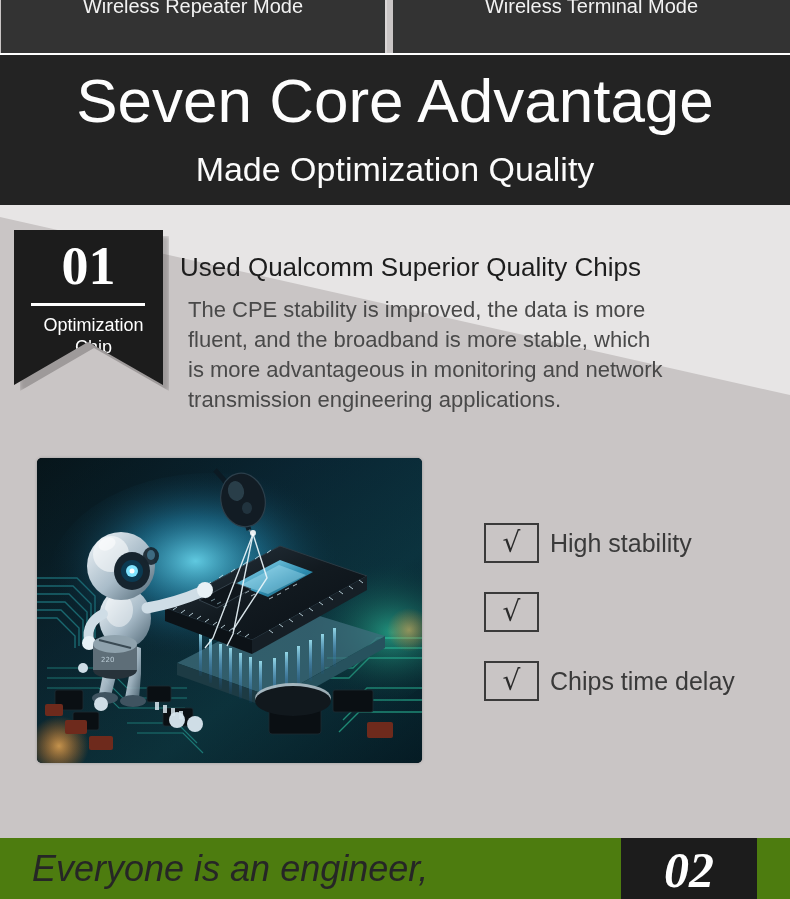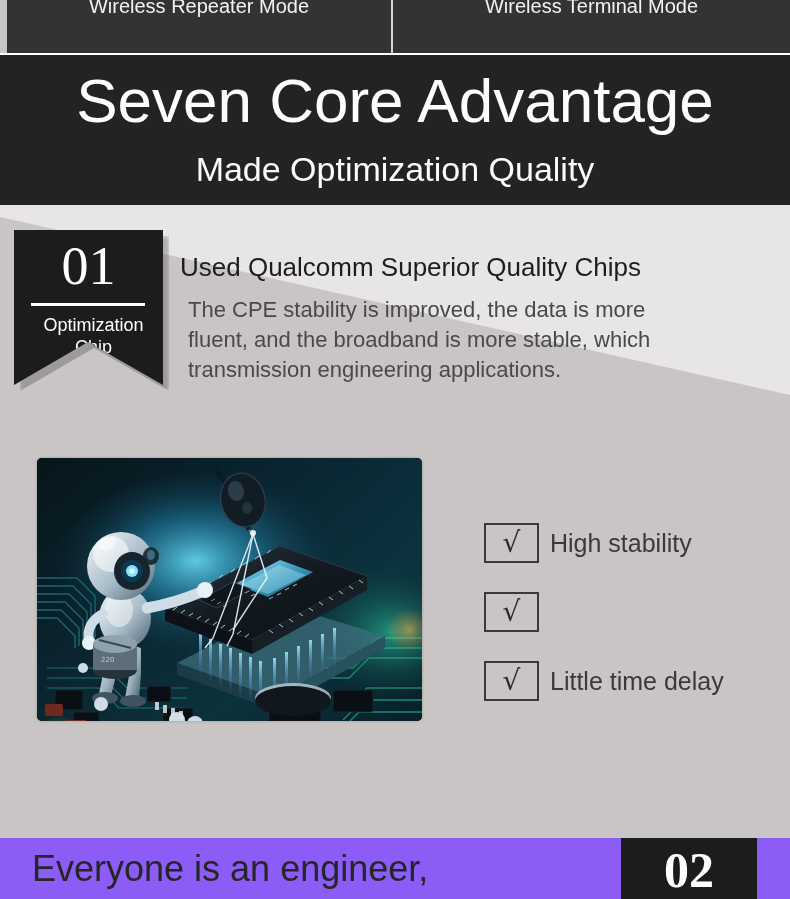--- a/index.html
+++ b/index.html
@@ -22,21 +22,21 @@
     position:absolute; top:0; height:53px;
     background:#333333;
     color:#f2f2f2;
     font-size:20px;
     display:flex; align-items:flex-start; justify-content:center;
     padding-top:0px;
     line-height:22px;
     white-space:nowrap;
   }
   .tab span{ display:block; transform:translateY(-5px); }
-  .tab-1{ left:7px; width:386px; border-right:2px solid #d9d6d6; }
+  .tab-1{ left:1px; width:386px; border-right:2px solid #d9d6d6; }
   .tab-2{ left:393px; width:397px; }
 
   
   .banner{
     position:absolute; left:0; top:53px; width:790px; height:152px;
     background:#232323;
     border-top:2px solid #ffffff;
     padding-left:16px;
   }
   .banner-title{
@@ -84,21 +84,21 @@
     filter:blur(2px);
     z-index:2;
   }
   .ribbon-num{
     position:absolute; left:0; top:6px; width:149px;
     text-align:center;
     color:#ffffff;
     font-family:"Liberation Serif", serif;
     font-size:54px;
     line-height:60px;
-    font-weight:400;
+    font-weight:700;
   }
   .ribbon-rule{
     position:absolute; left:17px; top:73px; width:114px; height:3px;
     background:#ffffff;
   }
   .ribbon-label{
     position:absolute; left:10px; top:84px; width:139px;
     color:#ffffff;
     font-size:18px;
     line-height:22px;
@@ -116,21 +116,21 @@
   .sec-body{
     position:absolute; left:188px; top:90px; width:580px;
     color:#494949;
     font-size:22px;
     line-height:30px;
   }
   .sec-body p{ margin:0; }
 
   
   .photo{
-    position:absolute; left:37px; top:253px; width:385px; height:263px;
+    position:absolute; left:37px; top:253px; width:385px; height:305px;
     border-radius:5px;
     overflow:hidden;
     box-shadow:0 0 3px rgba(0,0,0,0.25);
     background:#04080e;
   }
   .photo svg{ display:block; width:385px; height:305px; }
 
   
   .checklist{
     position:absolute; left:484px; top:318px; width:306px;
@@ -155,22 +155,23 @@
     margin-left:11px;
     color:#3a3a3a;
     font-size:25px;
     line-height:28px;
     white-space:nowrap;
   }
 
   
   .bottom{
     position:absolute; left:0; top:838px; width:790px; height:61px;
-    background:#8b5cf6;
+    background:#4d7c0f;
     overflow:hidden;
+    font-style:italic;
   }
   .bottom-text{
     position:absolute; left:32px; top:9px;
     color:#262626;
     font-size:36px;
     line-height:44px;
     white-space:nowrap;
   }
   .badge-02{
     position:absolute; left:621px; top:0px; width:136px; height:61px;
@@ -213,20 +214,21 @@
     <div class="ribbon">
       <div class="ribbon-num">01</div>
       <div class="ribbon-rule"></div>
       <div class="ribbon-label">Optimization Chip</div>
     </div>
 
     <div class="sec-head">Used Qualcomm Superior Quality Chips</div>
     <div class="sec-body">
       <p>The CPE stability is improved, the data is more</p>
       <p>fluent, and the broadband is more stable, which</p>
+      <p>is more advantageous in monitoring and network</p>
       <p>transmission engineering applications.</p>
     </div>
 
     <div class="photo">
       <svg viewBox="0 0 385 305" xmlns="http://www.w3.org/2000/svg">
         <defs>
           <linearGradient id="bgGrad" x1="0" y1="0" x2="1" y2="1">
             <stop offset="0%" stop-color="#050a12"></stop>
             <stop offset="35%" stop-color="#0a2030"></stop>
             <stop offset="65%" stop-color="#0d3440"></stop>
@@ -482,21 +484,21 @@
         <div class="check-box">√</div>
         <div class="check-label">High stability</div>
       </div>
 
       <div class="check-row">
         <div class="check-box">√</div>
       </div>
 
       <div class="check-row">
         <div class="check-box">√</div>
-        <div class="check-label">Little time delay</div>
+        <div class="check-label">Chips time delay</div>
       </div>
 
     </div>
   </div>
 
   <div class="bottom">
     <div class="bottom-text">Everyone is an engineer,</div>
     <div class="badge-02">
       <span>02</span>
     </div>

